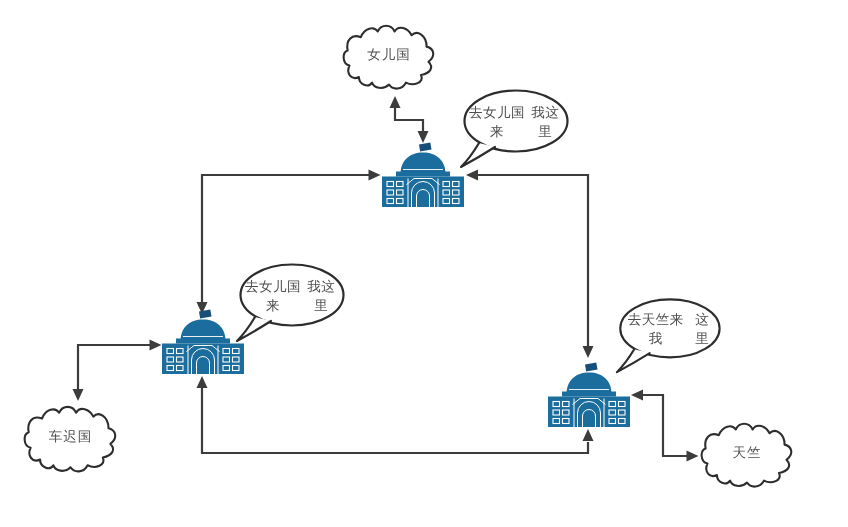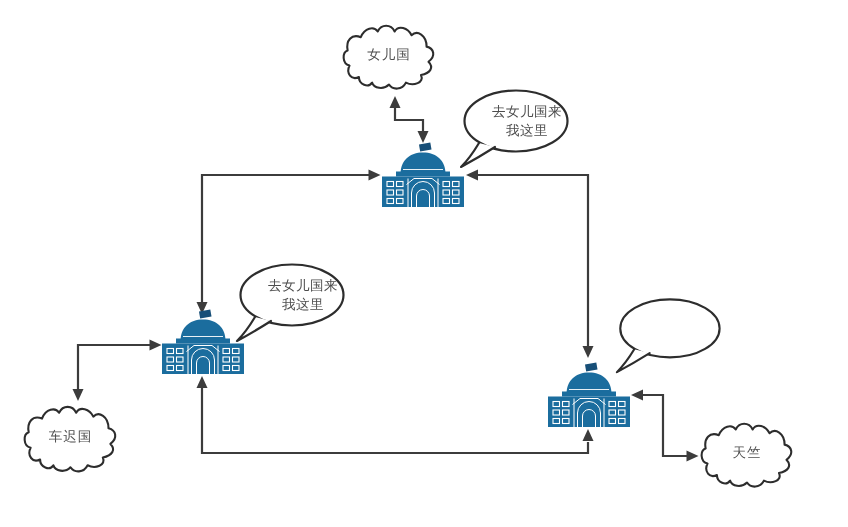--- a/index.html
+++ b/index.html
@@ -1,34 +1,34 @@
 <!DOCTYPE html>
 <html style="--c-building: #1b6d9e; --c-flag: #174f78; --c-connector: #3c3c3c; --c-outline: #2d2d2d; --c-text: #4d4d4d; --c-bg: #ffffff;"><head>
 <meta charset="utf-8">
 <style>
   html,body{margin:0;padding:0;background:#ffffff;}
   .stage{
     position:relative;width:848px;height:518px;overflow:hidden;
     background:var(--c-bg,#fff);
-    font-family:Liberation Mono, monospace;
+    font-family:Liberation Serif, serif;
     color:var(--c-text,#4d4d4d);
   }
   .layer{position:absolute;left:0;top:0;width:848px;height:527px;}
   .node{position:absolute;}
   .node svg{display:block;width:100%;height:100%;}
   .shape{position:absolute;left:0;top:0;right:0;bottom:0;}
   .cloud-label{
     position:absolute;left:0;top:0;right:0;bottom:6px;
     display:flex;align-items:center;justify-content:center;
     font-size:13.5px;letter-spacing:1px;
   }
   .bubble-text{
     position:absolute;left:8%;top:5%;width:86%;height:72%;
-    display:flex;flex-direction:column;align-items:center;justify-content:center;
-    font-size:13.5px;line-height:19px;text-align:center;letter-spacing:0.5px;padding-left:12px;
+    display:flex;align-items:center;justify-content:center;
+    font-size:13.5px;line-height:19px;text-align:center;letter-spacing:0.5px;
   }
   .connector-line{stroke:var(--c-connector,#3c3c3c);stroke-width:2.2;fill:none;}
   .connector-head{fill:var(--c-connector,#3c3c3c);stroke:none;}
 </style>
 </head>
 <body>
 
 <div class="stage">
 
   <svg class="layer" viewBox="0 0 848 527">
@@ -210,15 +210,19 @@
       <span>我这里</span>
     </span>
   </div>
   <div class="node" style="left:614px;top:297px;width:108px;height:78px;">
     <span class="shape">
         <svg viewBox="0 0 112 82" preserveAspectRatio="none">
           <ellipse cx="58" cy="33" rx="51.5" ry="30.5" fill="#fff" stroke="var(--c-outline)" stroke-width="2.2"></ellipse>
           <path d="M21,55 C15,65 9,73 3,79 C14,73 26,66 37,59" fill="#fff" stroke="var(--c-outline)" stroke-width="2.2" stroke-linecap="round" stroke-linejoin="round"></path>
         </svg>
       </span>
+    <span class="bubble-text">
+      <span>去天竺来我</span>
+      <span>这里</span>
+    </span>
   </div>
 
 </div>
 
 </body></html>

